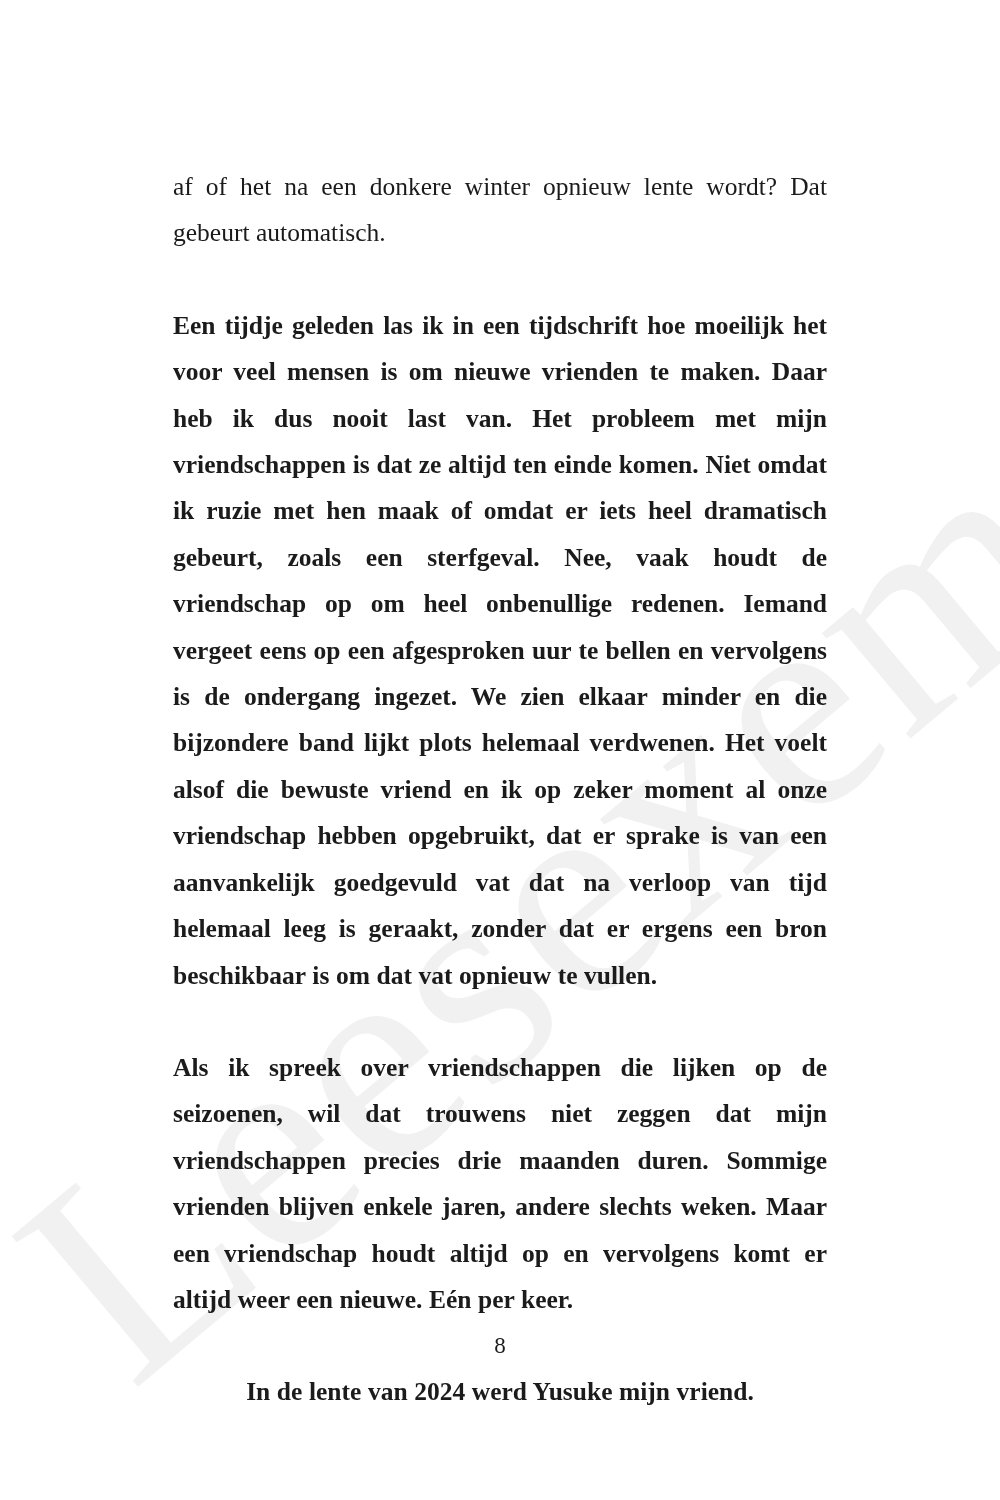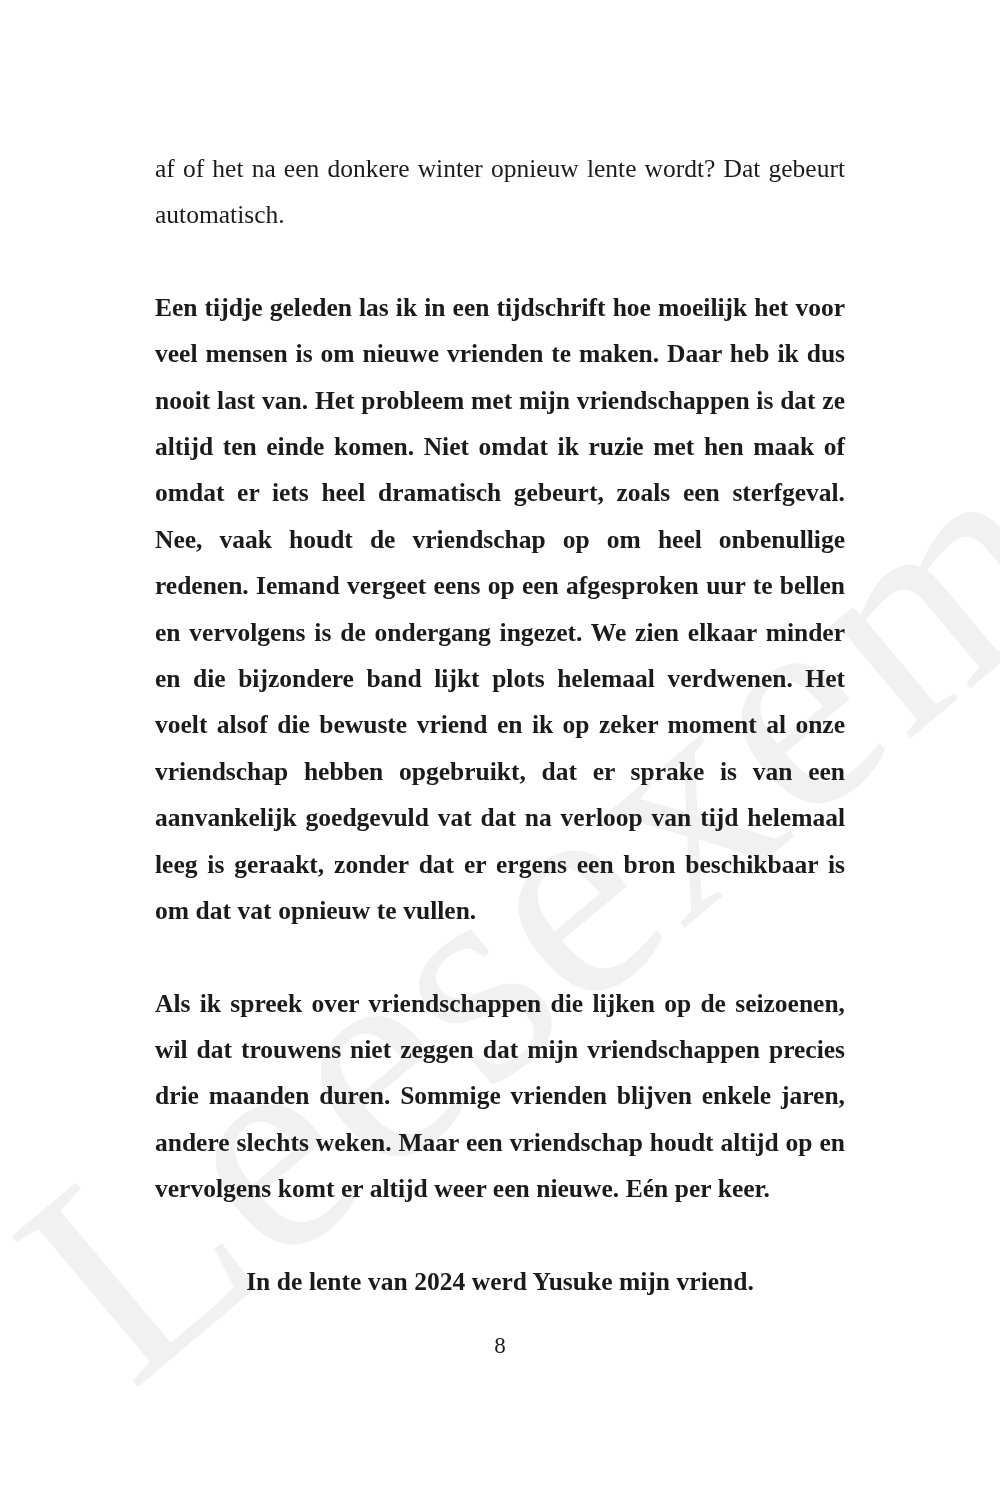--- a/index.html
+++ b/index.html
@@ -42,21 +42,21 @@
 
   
   .content {
     position: absolute;
     left: 155px;
     top: 146px;
     width: 690px;
     z-index: 2;
   }
   p.para {
-    margin: 0;
+    margin: 18px;
     font-size: 25.5px;
     line-height: 46.4px;
     color: #1b1b1b;
     text-align: justify;
     text-justify: inter-word;
     -webkit-hyphens: none;
     hyphens: none;
     word-spacing: 0.2px;
   }
   p.para.last-ragged {

